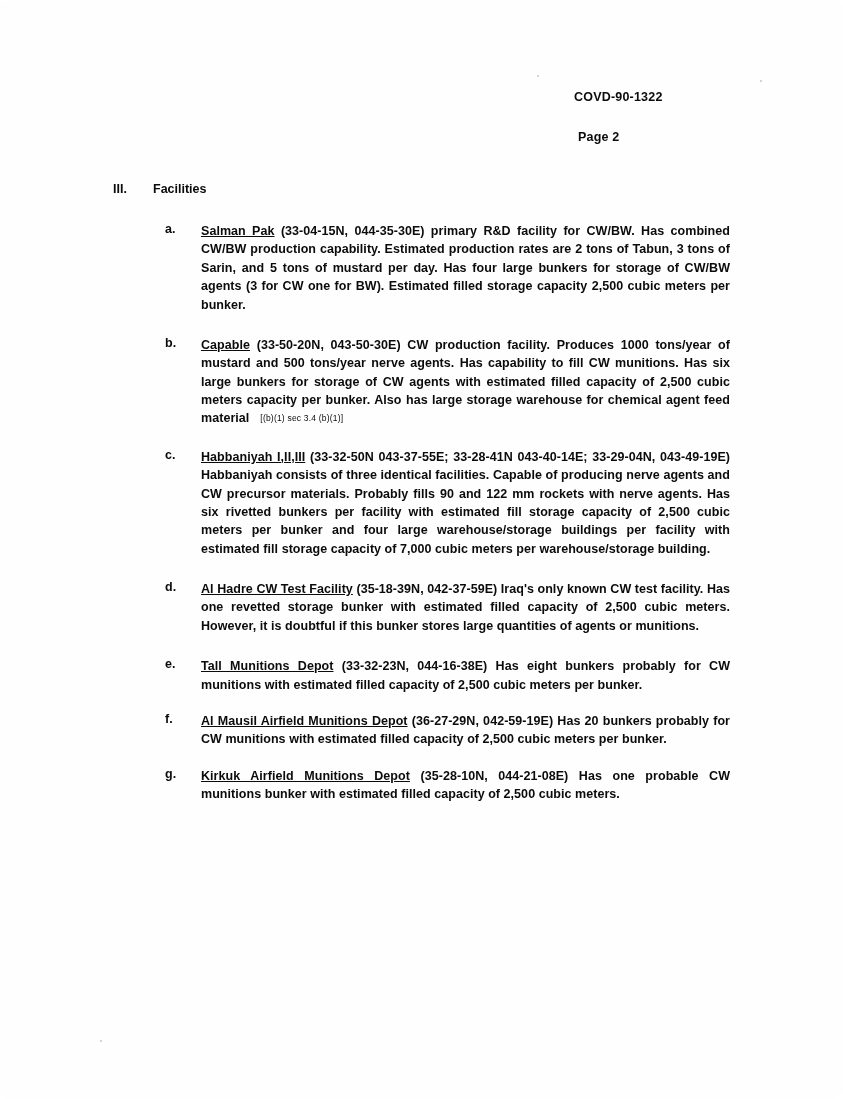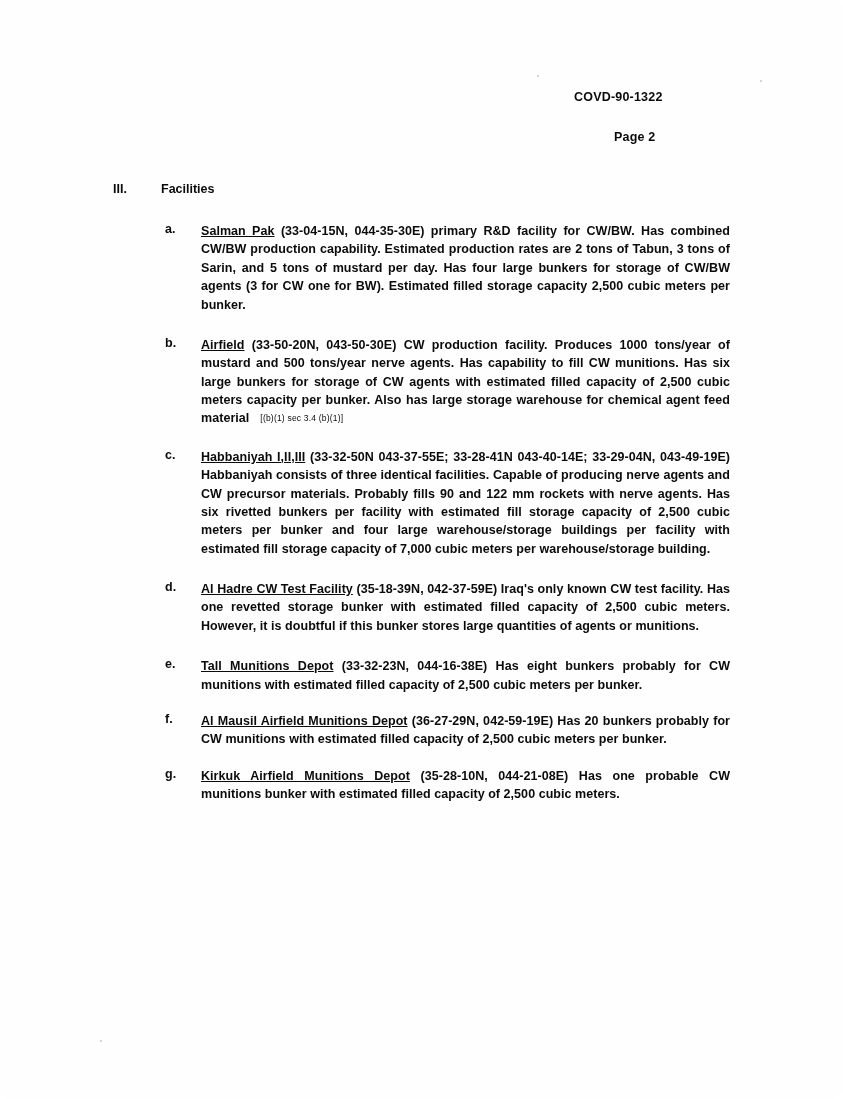--- a/index.html
+++ b/index.html
@@ -29,32 +29,31 @@
     font-weight: bold;
     letter-spacing: 0.2px;
   }
   .page-num {
     position: absolute;
     left: 578px;
     top: 130px;
     font-size: 12.5px;
     font-weight: bold;
     letter-spacing: 0.2px;
-    margin-left: 36px;
   }
   .section {
     position: absolute;
     left: 113px;
     top: 182px;
     font-size: 12.5px;
     font-weight: bold;
   }
   .section .num {
     display: inline-block;
-    width: 48px;
+    width: 40px;
   }
   .body-area {
     position: absolute;
     left: 165px;
     top: 222px;
     width: 565px;
   }
   .item {
     position: relative;
     margin-bottom: 22px;
@@ -117,21 +116,21 @@
       <div class="marker">a.</div>
       <div class="text">
         <span class="u">Salman Pak</span>
         <span>(33-04-15N, 044-35-30E) primary R&amp;D facility for CW/BW. Has combined CW/BW production capability. Estimated production rates are 2 tons of Tabun, 3 tons of Sarin, and 5 tons of mustard per day. Has four large bunkers for storage of CW/BW agents (3 for CW one for BW). Estimated filled storage capacity 2,500 cubic meters per bunker.</span>
       </div>
     </div>
 
     <div class="item" style="margin-bottom:20px;">
       <div class="marker">b.</div>
       <div class="text">
-        <span class="u">Airfield</span>
+        <span class="u">Capable</span>
         <span>(33-50-20N, 043-50-30E) CW production facility. Produces 1000 tons/year of mustard and 500 tons/year nerve agents. Has capability to fill CW munitions. Has six large bunkers for storage of CW agents with estimated filled capacity of 2,500 cubic meters capacity per bunker. Also has large storage warehouse for chemical agent feed material</span><span class="redaction">[(b)(1) sec 3.4 (b)(1)]</span>
       </div>
     </div>
 
     <div class="item">
       <div class="marker">c.</div>
       <div class="text">
         <span class="u">Habbaniyah I,II,III</span>
         <span>(33-32-50N 043-37-55E; 33-28-41N 043-40-14E; 33-29-04N, 043-49-19E) Habbaniyah consists of three identical facilities. Capable of producing nerve agents and CW precursor materials. Probably fills 90 and 122 mm rockets with nerve agents. Has six rivetted bunkers per facility with estimated fill storage capacity of 2,500 cubic meters per bunker and four large warehouse/storage buildings per facility with estimated fill storage capacity of 7,000 cubic meters per warehouse/storage building.</span>
       </div>

